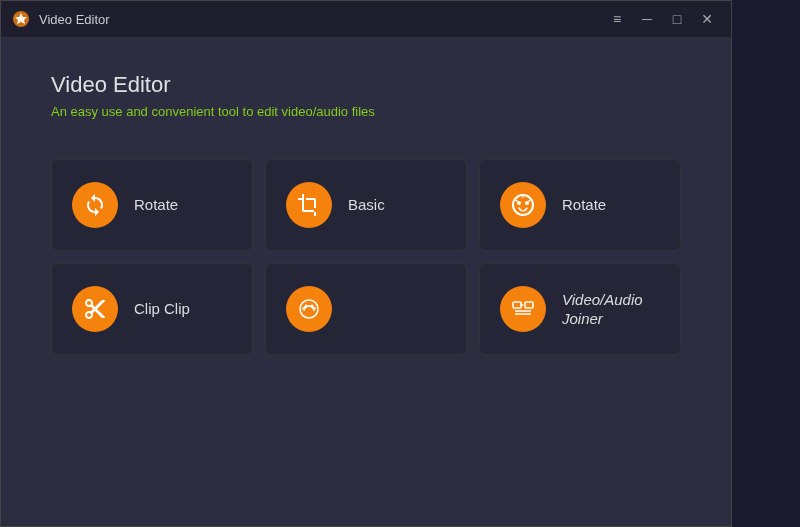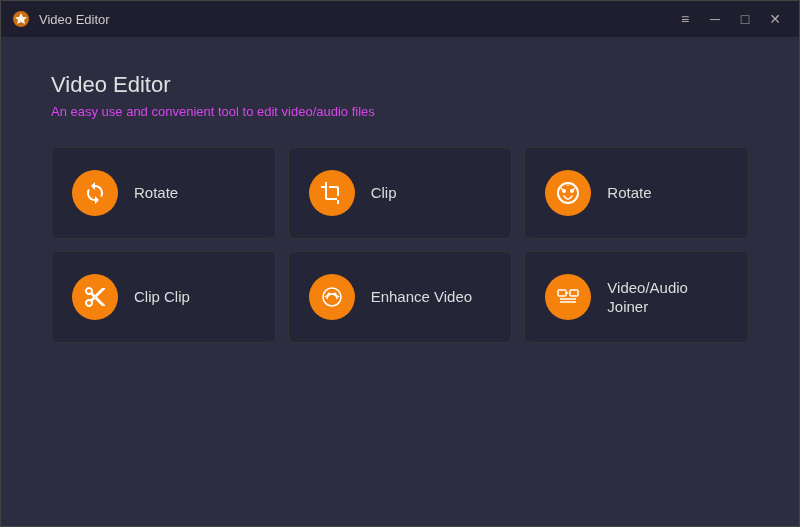--- a/index.html
+++ b/index.html
@@ -6,21 +6,21 @@
 
     body {
       width: 800px;
       height: 527px;
       background: #1a1a2e;
       font-family: 'Segoe UI', Arial, sans-serif;
       overflow: hidden;
     }
 
     .window {
-      width: 800px;
+      width: 732px;
       height: 527px;
       background: #2b2b3d;
       border: 1px solid #444;
       display: flex;
       flex-direction: column;
     }
 
     .title-bar {
       height: 36px;
       background: #1e1e2e;
@@ -76,23 +76,23 @@
     }
 
     .page-title {
       color: #e0e0e0;
       font-size: 22px;
       font-weight: 400;
       margin-bottom: 6px;
     }
 
     .page-subtitle {
-      color: #d946ef;
+      color: #84cc16;
       font-size: 13px;
-      margin-bottom: 28px;
+      margin-bottom: 40px;
     }
 
     .grid {
       display: grid;
       grid-template-columns: repeat(3, 1fr);
       gap: 12px;
     }
 
     .card {
       background: #252538;
@@ -174,21 +174,21 @@
         </div>
         <span class="card-label">Rotate</span>
       </div>
 
       <div class="card">
         <div class="card-icon-wrap">
           <svg viewBox="0 0 24 24" xmlns="http://www.w3.org/2000/svg">
             <path d="M17 15h2V7c0-1.1-.9-2-2-2H9v2h8v8zM7 17V1H5v4H1v2h4v10c0 1.1.9 2 2 2h10v4h2v-4h-2V17H7z"></path>
           </svg>
         </div>
-        <span class="card-label">Clip</span>
+        <span class="card-label">Basic</span>
       </div>
 
       <div class="card">
         <div class="card-icon-wrap">
           <svg viewBox="0 0 24 24" xmlns="http://www.w3.org/2000/svg">
             <circle cx="12" cy="12" r="10" fill="none" stroke="white" stroke-width="2"></circle>
             <circle cx="8" cy="10" r="2" fill="white"></circle>
             <circle cx="16" cy="10" r="2" fill="white"></circle>
             <path d="M8 15s2 3 4 3 4-3 4-3" stroke="white" stroke-width="1.5" fill="none" stroke-linecap="round"></path>
             <path d="M11 5 L13 5 L12 3 Z" fill="white"></path>
@@ -212,34 +212,33 @@
       <div class="card">
         <div class="card-icon-wrap">
           <svg viewBox="0 0 24 24" xmlns="http://www.w3.org/2000/svg">
             <circle cx="12" cy="12" r="9" fill="none" stroke="white" stroke-width="1.5"></circle>
             <path d="M7 14c0-2.76 2.24-5 5-5s5 2.24 5 5" fill="none" stroke="white" stroke-width="1.5"></path>
             <circle cx="9" cy="9" r="1.5" fill="white"></circle>
             <circle cx="15" cy="9" r="1.5" fill="white"></circle>
             <path d="M5 12 Q12 6 19 12" fill="none" stroke="white" stroke-width="1.5"></path>
           </svg>
         </div>
-        <span class="card-label">Enhance Video</span>
       </div>
 
       <div class="card">
         <div class="card-icon-wrap">
           <svg viewBox="0 0 24 24" xmlns="http://www.w3.org/2000/svg">
             <rect x="2" y="5" width="8" height="6" rx="1" fill="none" stroke="white" stroke-width="1.5"></rect>
             <polygon points="10,6.5 13,8 10,9.5" fill="white"></polygon>
             <rect x="14" y="5" width="8" height="6" rx="1" fill="none" stroke="white" stroke-width="1.5"></rect>
             <line x1="4" y1="14" x2="20" y2="14" stroke="white" stroke-width="1.5"></line>
             <line x1="4" y1="17" x2="20" y2="17" stroke="white" stroke-width="1.5"></line>
           </svg>
         </div>
-        <span class="card-label" style="white-space: pre-line;">Video/Audio
+        <span class="card-label" style="white-space: pre-line; font-style: italic;">Video/Audio
 Joiner</span>
       </div>
 
 
       <div class="card card-placeholder"></div>
 
     </div>
   </div>
 </div>
 

